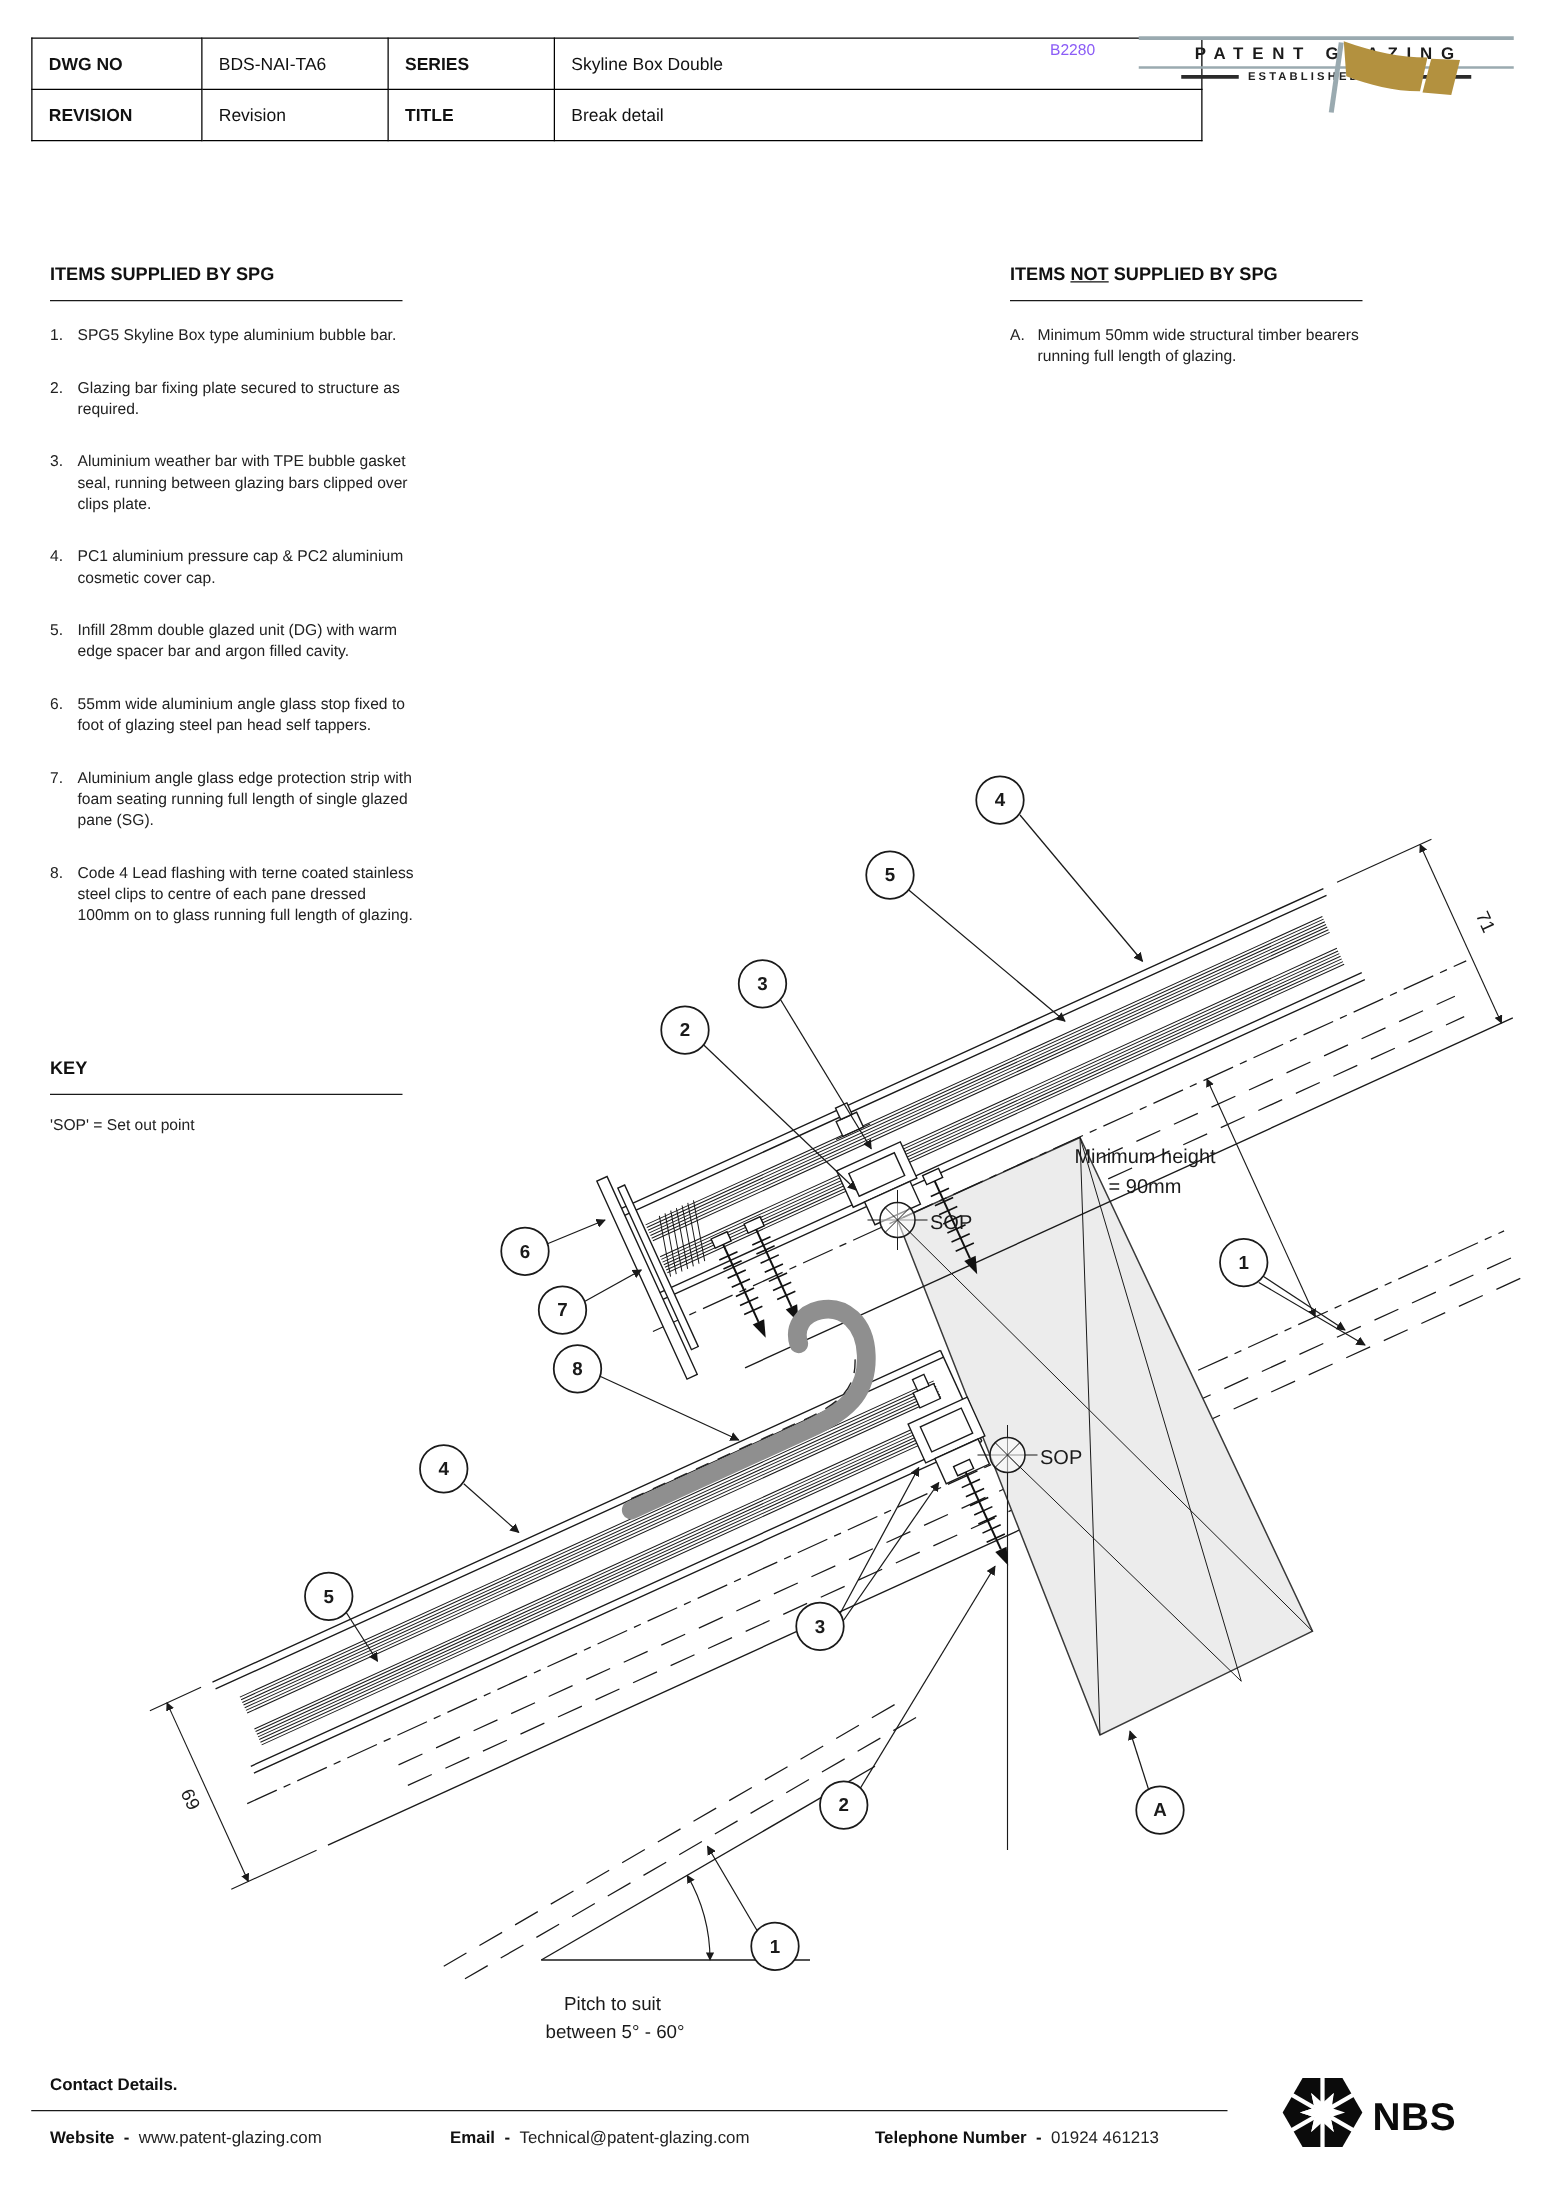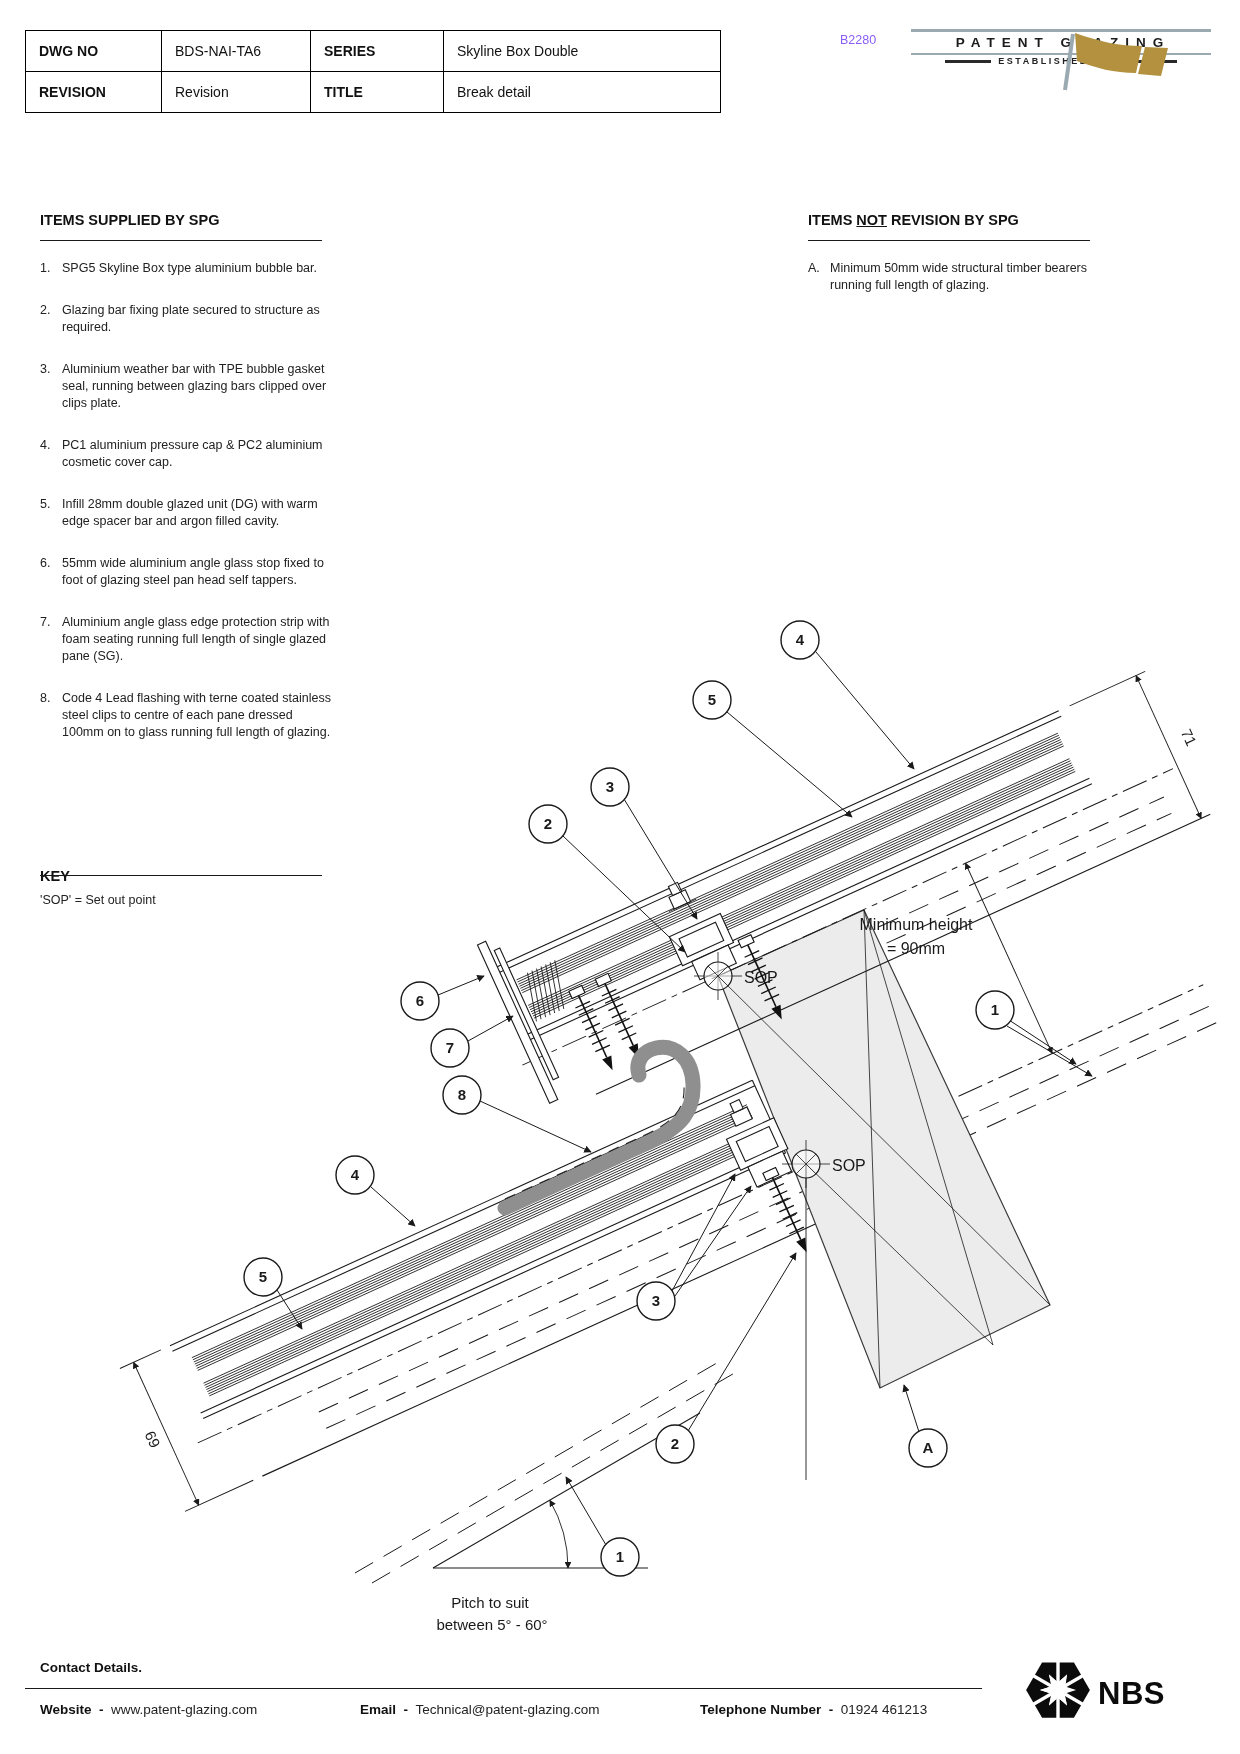--- a/index.html
+++ b/index.html
@@ -1,20 +1,20 @@
 <!DOCTYPE html>
 <html><head>
 <meta charset="utf-8">
 <style>
   html,body{margin:0;padding:0;}
   body{width:1240px;height:1754px;position:relative;background:#fff;overflow:hidden;
        font-family:"Liberation Sans",sans-serif;color:#1a1a1a;}
   .abs{position:absolute;}
   
-  table.tb{position:absolute;left:25px;top:30px;width:696px;border-collapse:collapse;
+  table.tb{position:absolute;left:25px;top:30px;width:937px;border-collapse:collapse;
            font-size:14px;color:#111;}
   table.tb td{border:1.6px solid #000;height:40px;vertical-align:middle;padding:0 0 0 13px;}
   table.tb td.lbl{font-weight:bold;width:122px;}
   table.tb td.val{width:135px;}
   table.tb td.lbl2{font-weight:bold;width:119px;}
   .watermark{position:absolute;left:840px;top:33px;font-size:12.5px;color:#8b5cf6;}
   
   .logo{position:absolute;left:905px;top:28px;width:312px;}
   .logo .flagsvg{position:absolute;left:0;top:0;width:312px;height:135px;}
   .logo .name{font-family:"Liberation Serif",serif;font-weight:bold;font-size:49px;
@@ -118,25 +118,25 @@
   <div class="item">
       <span class="num">7.</span>
       <span class="txt">Aluminium angle glass edge protection strip with foam seating running full length of single glazed pane (SG).</span>
     </div>
   <div class="item">
       <span class="num">8.</span>
       <span class="txt">Code 4 Lead flashing with terne coated stainless steel clips to centre of each pane dressed 100mm on to glass running full length of glazing.</span>
     </div>
 </div>
 
-<div class="sect-head" style="left:40px;top:847px;margin-top:21px;">KEY</div>
+<div class="sect-head" style="left:40px;top:847px;">KEY</div>
 <div class="sect-rule" style="left:40px;top:875px;"></div>
 <div class="keytext" style="left:40px;top:893px;">'SOP' = Set out point</div>
 
-<div class="sect-head" style="left:808px;top:212px;"><span>ITEMS </span><span class="notline">NOT</span><span> REVISION BY SPG</span></div>
+<div class="sect-head" style="left:808px;top:212px;"><span>ITEMS </span><span class="notline">NOT</span><span> SUPPLIED BY SPG</span></div>
 <div class="sect-rule" style="left:808px;top:240px;"></div>
 <div class="items" style="left:808px;top:260px;">
   <div class="item">
       <span class="num">A.</span>
       <span class="txt">Minimum 50mm wide structural timber bearers running full length of glazing.</span>
     </div>
 </div>
 
 <svg class="draw" viewBox="0 0 1240 1754">
   <defs>

